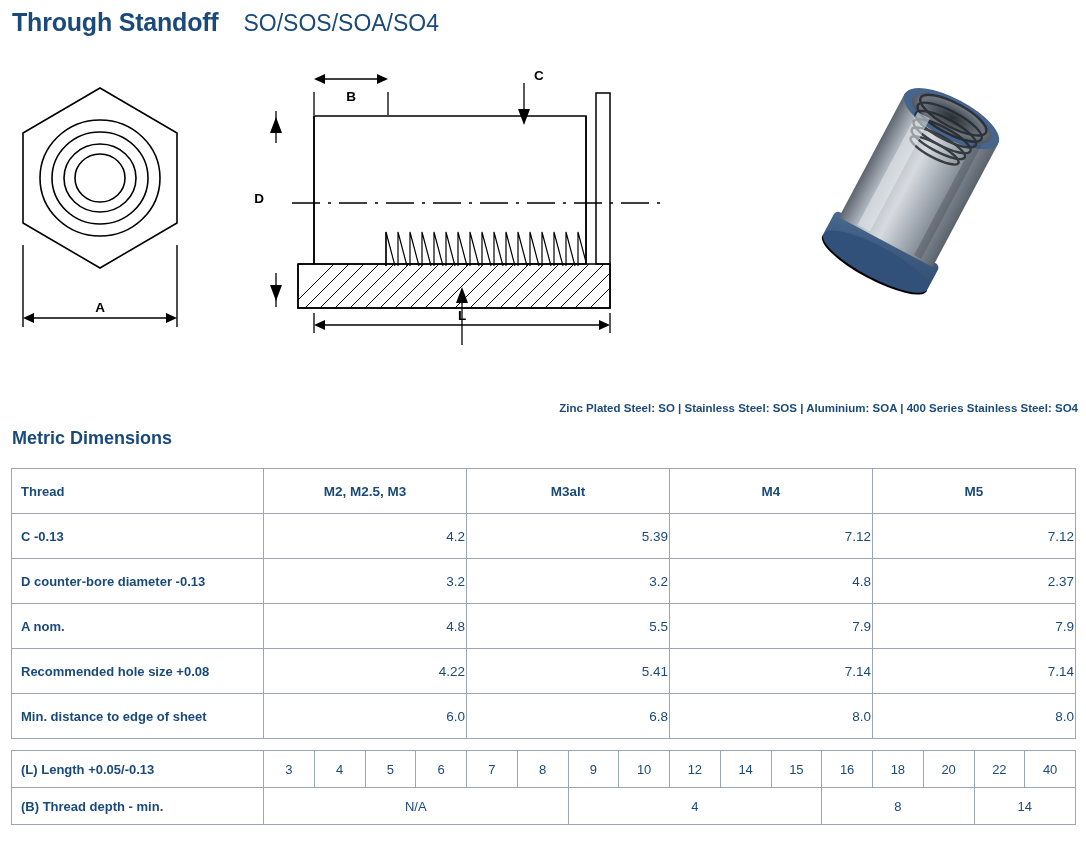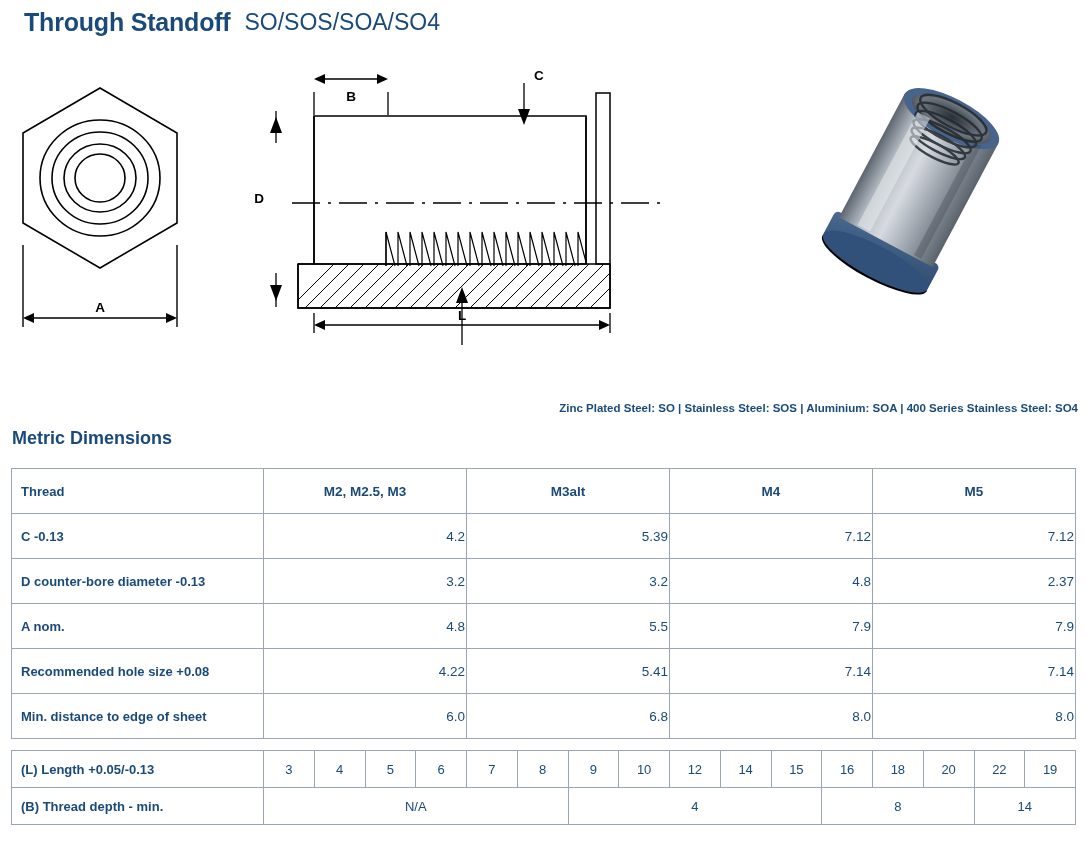--- a/index.html
+++ b/index.html
@@ -17,25 +17,25 @@
   }
   .page {
     position: relative;
     width: 1086px;
     height: 846px;
   }
 
   
   .title-row {
     position: absolute;
-    left: 24px;
+    left: 12px;
     top: 8px;
     display: flex;
-    align-items: center;
-    gap: 14px;
+    align-items: flex-end;
+    gap: 25px;
   }
   .title-main {
     font-size: 25px;
     font-weight: bold;
     color: #1a4a7a;
     letter-spacing: -0.2px;
   }
   .title-sub {
     font-size: 23px;
     font-weight: normal;
@@ -383,21 +383,21 @@
         <td>8</td>
         <td>9</td>
         <td>10</td>
         <td>12</td>
         <td>14</td>
         <td>15</td>
         <td>16</td>
         <td>18</td>
         <td>20</td>
         <td>22</td>
-        <td>19</td>
+        <td>40</td>
       </tr>
       <tr>
         <td class="rowhead">(B) Thread depth - min.</td>
         <td colspan="6">N/A</td>
         <td colspan="5">4</td>
         <td colspan="3">8</td>
         <td colspan="2">14</td>
       </tr>
     </tbody>
   </table>

